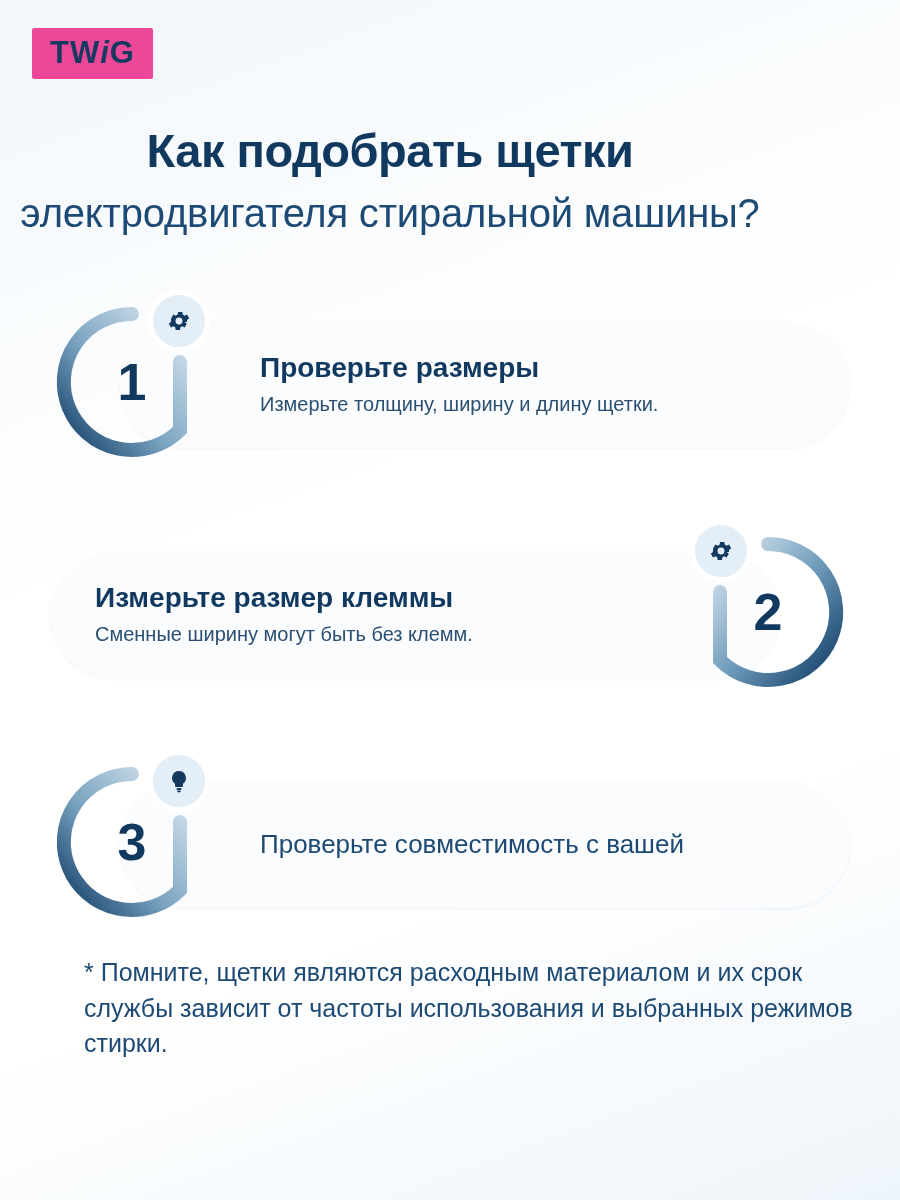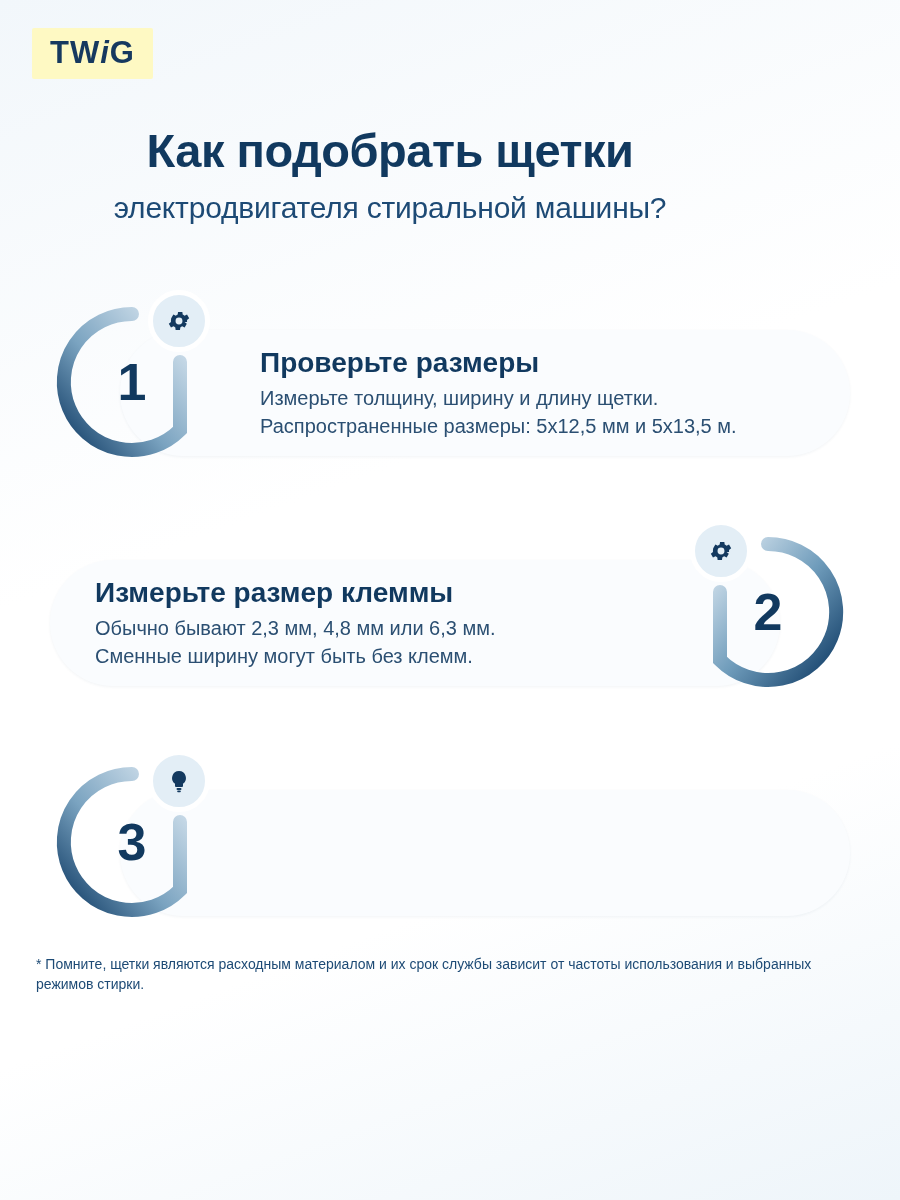--- a/index.html
+++ b/index.html
@@ -13,21 +13,21 @@
     color: #13385f;
     position: relative;
     overflow: hidden;
   }
 
   
   .logo-box {
     position: absolute;
     top: 28px;
     left: 32px;
-    background: #fef9c3;
+    background: #ec4899;
     padding: 9px 18px 11px 18px;
     border-radius: 2px;
   }
   .logo-text {
     font-size: 31px;
     font-weight: bold;
     letter-spacing: 1px;
     color: #16395f;
     line-height: 1;
   }
@@ -46,21 +46,21 @@
   }
   .title-main {
     font-size: 47px;
     font-weight: bold;
     color: #11395f;
     letter-spacing: -0.5px;
     line-height: 1.1;
   }
   .title-sub {
     margin-top: 14px;
-    font-size: 30px;
+    font-size: 40px;
     font-weight: normal;
     color: #1d4a75;
     letter-spacing: -0.2px;
   }
 
   
   .steps {
     position: absolute;
     top: 290px;
     left: 0;
@@ -69,21 +69,21 @@
   .step {
     position: relative;
     height: 175px;
     margin-bottom: 55px;
   }
   .step:last-child { margin-bottom: 0; }
 
   
   .card {
     position: absolute;
-    top: 40px;
+    top: 32px;
     height: 126px;
     background: #fafcfe;
     border-radius: 63px;
     box-shadow: 0 1px 3px rgba(30,70,110,0.06);
   }
   .card.left-number {
     left: 120px;
     right: 50px;
     padding: 0 40px 0 140px;
   }
@@ -157,24 +157,25 @@
   .icon-bubble svg { display: block; }
 
   
   .notes {
     position: absolute;
     left: 36px;
     right: 36px;
     top: 955px;
   }
   .note {
-    font-size: 14px;
+    font-size: 25px;
     color: #1d4a75;
     line-height: 1.42;
     margin-bottom: 26px;
+    margin-left: 48px;
   }
   .note:last-child { margin-bottom: 0; }
 </style>
 </head>
 <body>
 
 <div class="logo-box">
   <div class="logo-text"><span>TW</span><span class="i-letter">i</span><span>G</span></div>
 </div>
 
@@ -183,21 +184,20 @@
   <h2 class="title-sub">электродвигателя стиральной машины?</h2>
 </div>
 
 <div class="steps">
 
   <div class="step">
     <div class="card left-number">
       <div class="card-inner">
         <div class="card-title">Проверьте размеры</div>
         <div class="card-line">Измерьте толщину, ширину и длину щетки.</div>
-        <div class="card-line">Распространенные размеры: 5x12,5 мм и 5x13,5 м.</div>
       </div>
     </div>
     <div class="badge left">
       <svg width="160" height="160" viewBox="0 0 160 160">
         <defs>
           <linearGradient id="g1" x1="0" y1="1" x2="1" y2="0">
             <stop offset="0%" stop-color="#0d3963"></stop>
             <stop offset="45%" stop-color="#7aa3c0"></stop>
             <stop offset="100%" stop-color="#dfeaf3"></stop>
           </linearGradient>
@@ -212,21 +212,20 @@
       <svg width="26" height="26" viewBox="0 0 24 24" fill="#13395f">
         <path d="M19.4 13a7.6 7.6 0 0 0 0-2l2-1.5-2-3.4-2.3 1a7.6 7.6 0 0 0-1.7-1l-.3-2.5h-4l-.3 2.5c-.6.25-1.2.6-1.7 1l-2.3-1-2 3.4L4.6 11a7.6 7.6 0 0 0 0 2l-2 1.5 2 3.4 2.3-1c.5.4 1.1.75 1.7 1l.3 2.5h4l.3-2.5c.6-.25 1.2-.6 1.7-1l2.3 1 2-3.4-2-1.5zM12 15.2A3.2 3.2 0 1 1 12 8.8a3.2 3.2 0 0 1 0 6.4z"></path>
       </svg>
     </div>
   </div>
 
   <div class="step">
     <div class="card right-number">
       <div class="card-inner">
         <div class="card-title">Измерьте размер клеммы</div>
-        <div class="card-line">Обычно бывают 2,3 мм, 4,8 мм или 6,3 мм.</div>
         <div class="card-line">Сменные ширину могут быть без клемм.</div>
       </div>
     </div>
     <div class="badge right">
       <svg width="160" height="160" viewBox="0 0 160 160">
         <defs>
           <linearGradient id="g2" x1="1" y1="1" x2="0" y2="0">
             <stop offset="0%" stop-color="#0d3963"></stop>
             <stop offset="50%" stop-color="#6f9cbb"></stop>
             <stop offset="100%" stop-color="#dfeaf3"></stop>
@@ -241,20 +240,21 @@
     <div class="icon-bubble" style="right:148px; top:0px;">
       <svg width="26" height="26" viewBox="0 0 24 24" fill="#13395f">
         <path d="M19.4 13a7.6 7.6 0 0 0 0-2l2-1.5-2-3.4-2.3 1a7.6 7.6 0 0 0-1.7-1l-.3-2.5h-4l-.3 2.5c-.6.25-1.2.6-1.7 1l-2.3-1-2 3.4L4.6 11a7.6 7.6 0 0 0 0 2l-2 1.5 2 3.4 2.3-1c.5.4 1.1.75 1.7 1l.3 2.5h4l.3-2.5c.6-.25 1.2-.6 1.7-1l2.3 1 2-3.4-2-1.5zM12 15.2A3.2 3.2 0 1 1 12 8.8a3.2 3.2 0 0 1 0 6.4z"></path>
       </svg>
     </div>
   </div>
 
   <div class="step">
     <div class="card left-number">
       <div class="card-inner">
+        <div class="card-plain">Проверьте совместимость с вашей</div>
       </div>
     </div>
     <div class="badge left">
       <svg width="160" height="160" viewBox="0 0 160 160">
         <defs>
           <linearGradient id="g3" x1="0" y1="1" x2="1" y2="0">
             <stop offset="0%" stop-color="#0d3963"></stop>
             <stop offset="45%" stop-color="#7aa3c0"></stop>
             <stop offset="100%" stop-color="#dfeaf3"></stop>
           </linearGradient>

